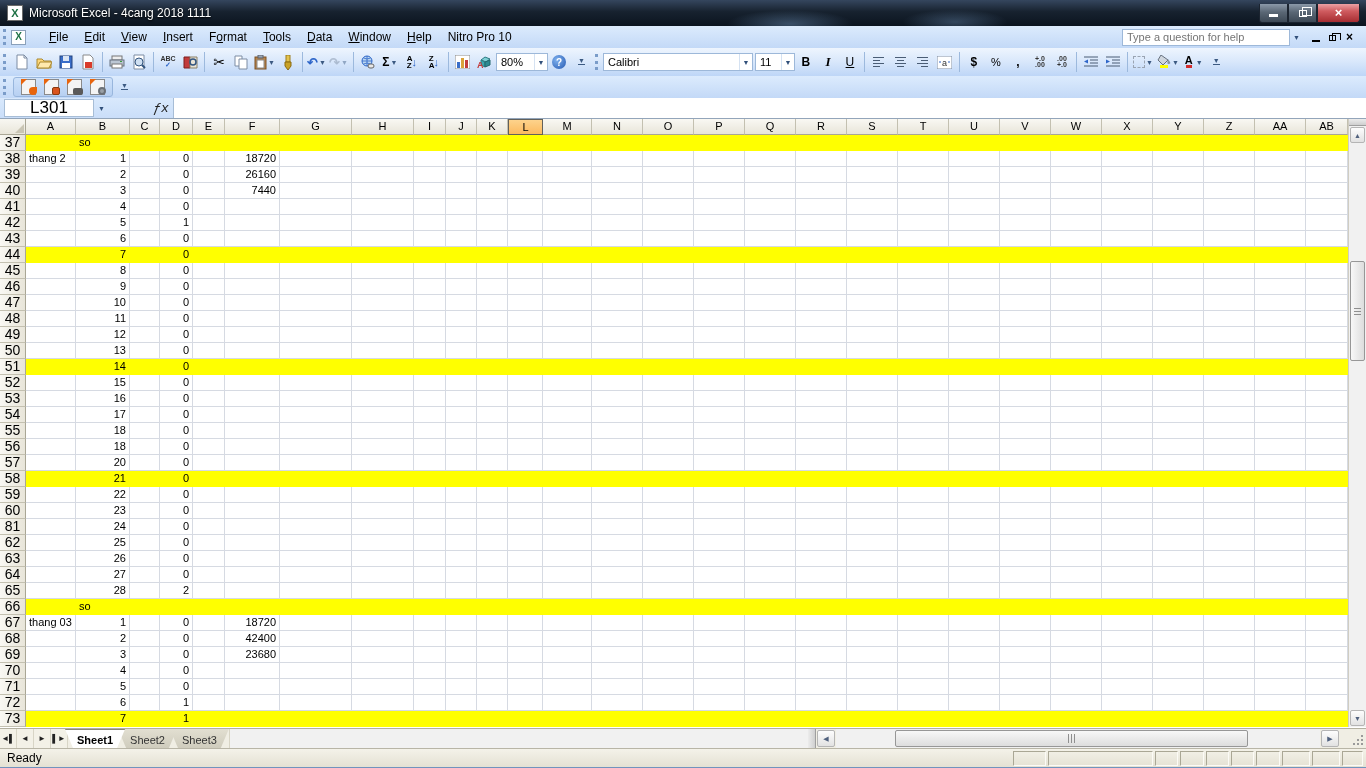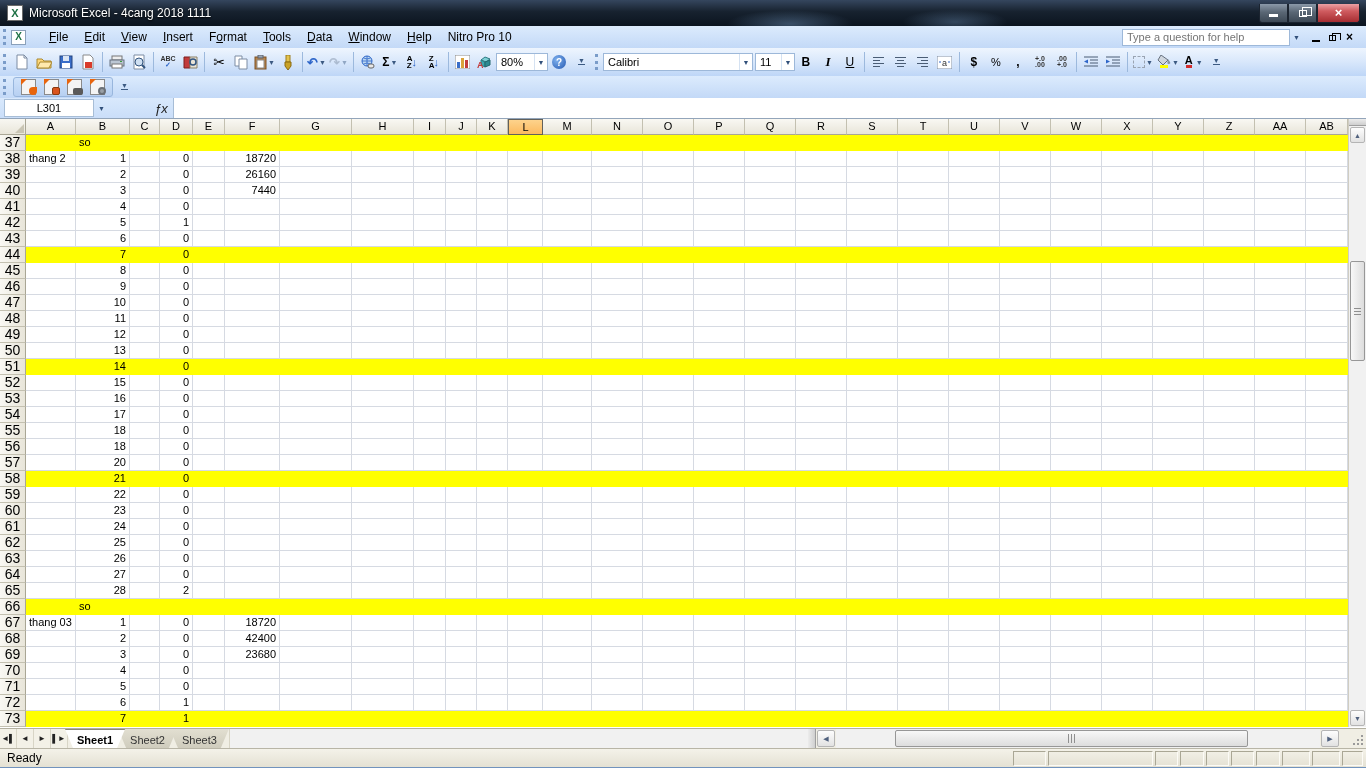--- a/index.html
+++ b/index.html
@@ -85,25 +85,25 @@
   .ndoc { width:15px; height:16px; background:#f4f4f4; border:1px solid #8a8a8a; position:relative;
     margin:0 4px; }
   .ndoc::before { content:""; position:absolute; left:-1px; top:-1px; border-style:solid;
     border-width:6px 6px 0 0; border-color:#e8650d transparent transparent transparent; }
   .badge { position:absolute; right:-2px; bottom:-1px; width:8px; height:8px; border-radius:2px; }
 
   
   .formulabar { height:21px; flex:none; display:flex; align-items:stretch;
     background:linear-gradient(#d9e9fc,#cadef9); border-bottom:1px solid #93a5ba; }
   .namebox { width:90px; margin:1px 0 1px 4px; background:#fff; border:1px solid #a7bdd6;
-    font-size:11px; display:flex; align-items:center; justify-content:center; }
+    font-size:17px; display:flex; align-items:center; justify-content:center; }
   .name-dd { width:15px; display:flex; align-items:center; justify-content:center; font-size:7px;
     color:#31507a; }
   .fx-btn { width:24px; margin-left:40px; display:flex; align-items:center; justify-content:center;
-    font-family:Liberation Sans, sans-serif; font-style:italic; font-size:13px; color:#222; }
+    font-family:Liberation Mono, monospace; font-style:italic; font-size:13px; color:#222; }
   .formula-field { flex:1; background:#fff; border-left:1px solid #a7bdd6; }
 
   
   .gridwrap { flex:1; position:relative; background:#fff; overflow:hidden; }
   .grid { position:absolute; left:0; top:0; display:grid; grid-auto-rows:16px; font-size:11px; }
   .corner { background:linear-gradient(#f8f7f2,#e9e6da); border-right:1px solid #a9a695;
     border-bottom:1px solid #a9a695; position:relative; }
   .corner::after { content:""; position:absolute; right:1px; bottom:1px; border-style:solid;
     border-width:0 0 9px 9px; border-color:transparent transparent #c9c5b4 transparent; }
   .colhdr { background:linear-gradient(#f9f8f3,#e8e5d9); border-right:1px solid #c3c0b0;
@@ -1251,21 +1251,21 @@
         <div class="cell"></div>
         <div class="cell"></div>
         <div class="cell"></div>
         <div class="cell"></div>
         <div class="cell"></div>
         <div class="cell"></div>
         <div class="cell"></div>
         <div class="cell"></div>
         <div class="cell"></div>
         <div class="cell"></div>
-        <div class="rowhdr">61</div>
+        <div class="rowhdr">81</div>
         <div class="cell"></div>
         <div class="cell num">24</div>
         <div class="cell"></div>
         <div class="cell num">0</div>
         <div class="cell"></div>
         <div class="cell"></div>
         <div class="cell"></div>
         <div class="cell"></div>
         <div class="cell"></div>
         <div class="cell"></div>

